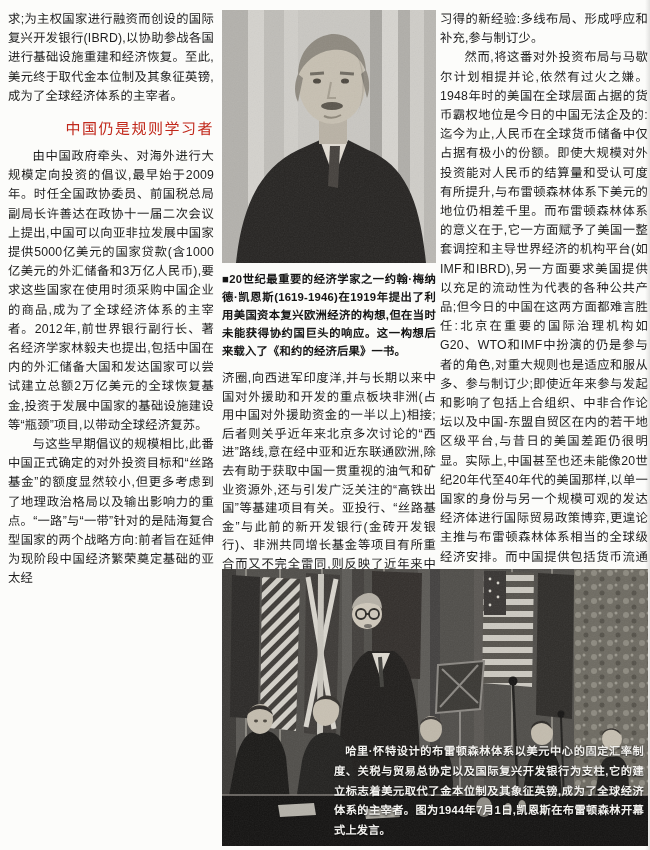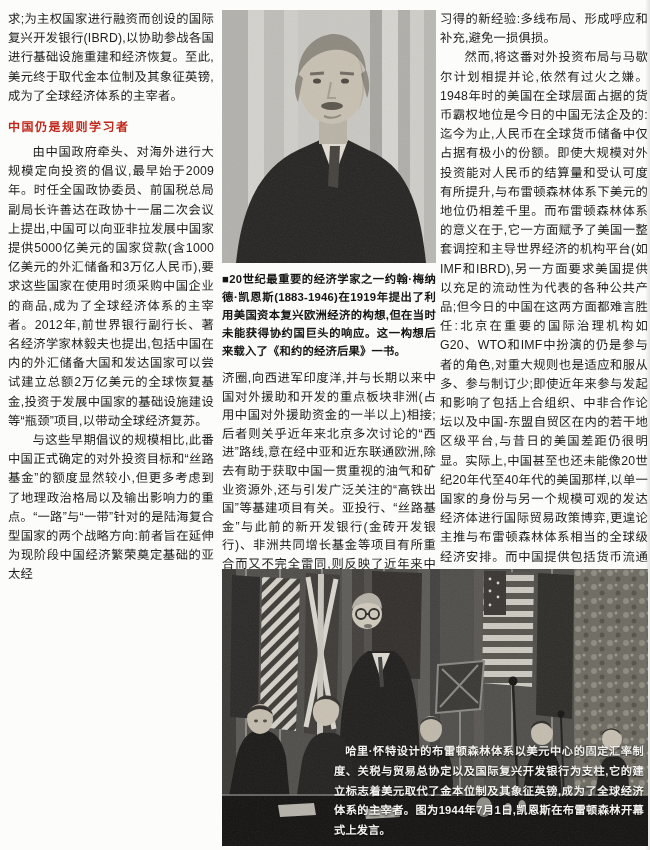--- a/index.html
+++ b/index.html
@@ -19,22 +19,22 @@
   .col-right  { left:440px; width:208px; }
 
   .body-text {
     margin:0; font-size:12.3px; line-height:19.2px; color:var(--body_text,#1d1d1d);
     text-align:justify; text-indent:2em; letter-spacing:0.2px;
   }
   .body-text.no-indent { text-indent:0; }
   .col-middle .body-text { line-height:18.6px; margin-top:9px; }
 
   .section-heading {
-    margin:11px 0 9px; font-size:12px; font-weight:bold; letter-spacing:1.5px;
-    color:var(--heading_red,#c1281b); text-align:left;
+    margin:11px 0 9px; font-size:15px; font-weight:normal; letter-spacing:1.5px;
+    color:var(--heading_red,#c1281b); text-align:right;
   }
 
   .photo-frame { background:#000000; }
   .photo-frame svg { display:block; width:100%; height:100%; }
   .portrait-frame { width:214px; height:253px; }
   .conference-frame { position:absolute; left:222px; top:569px; width:426px; height:277px; }
 
   .photo-caption {
     margin:7px 0 0; font-size:11.3px; font-weight:bold; line-height:18px;
     color:#141414; text-align:justify; letter-spacing:0.2px;
@@ -89,26 +89,26 @@
         <rect x="118" y="62" width="14" height="3" fill="#6f6a61" transform="rotate(5 125 63)"></rect>
         <ellipse cx="95" cy="71" rx="4" ry="2.6" fill="#4c473f"></ellipse>
         <ellipse cx="123" cy="71" rx="4" ry="2.6" fill="#4c473f"></ellipse>
         <path d="M109,72 L106,88 L114,88" fill="none" stroke="#a49d8f" stroke-width="2"></path>
         <ellipse cx="110" cy="96" rx="11" ry="4" fill="#5a554c"></ellipse>
         <path d="M102,106 Q110,110 119,105" stroke="#8e877a" stroke-width="2" fill="none"></path>
         <path d="M132,40 C144,56 146,86 134,106 C142,92 144,60 132,40 Z" fill="#000" opacity="0.10"></path>
         <rect width="214" height="253" filter="url(#p-grain)" opacity="0.10"></rect>
       </svg>
     </div>
-    <p class="photo-caption">■20世纪最重要的经济学家之一约翰·梅纳德·凯恩斯(1883-1946)在1919年提出了利用美国资本复兴欧洲经济的构想,但在当时未能获得协约国巨头的响应。这一构想后来载入了《和约的经济后果》一书。</p>
+    <p class="photo-caption">■20世纪最重要的经济学家之一约翰·梅纳德·凯恩斯(1619-1946)在1919年提出了利用美国资本复兴欧洲经济的构想,但在当时未能获得协约国巨头的响应。这一构想后来载入了《和约的经济后果》一书。</p>
     <p class="body-text no-indent">济圈,向西进军印度洋,并与长期以来中国对外援助和开发的重点板块非洲(占用中国对外援助资金的一半以上)相接;后者则关乎近年来北京多次讨论的“西进”路线,意在经中亚和近东联通欧洲,除去有助于获取中国一贯重视的油气和矿业资源外,还与引发广泛关注的“高铁出国”等基建项目有关。亚投行、“丝路基金”与此前的新开发银行(金砖开发银行)、非洲共同增长基金等项目有所重合而又不完全雷同,则反映了近年来中国</p>
   </div>
 
   <div class="col col-right">
-    <p class="body-text no-indent">习得的新经验:多线布局、形成呼应和补充,避免一损俱损。</p>
+    <p class="body-text no-indent">习得的新经验:多线布局、形成呼应和补充,参与制订少。</p>
     <p class="body-text">然而,将这番对外投资布局与马歇尔计划相提并论,依然有过火之嫌。1948年时的美国在全球层面占据的货币霸权地位是今日的中国无法企及的:迄今为止,人民币在全球货币储备中仅占据有极小的份额。即使大规模对外投资能对人民币的结算量和受认可度有所提升,与布雷顿森林体系下美元的地位仍相差千里。而布雷顿森林体系的意义在于,它一方面赋予了美国一整套调控和主导世界经济的机构平台(如IMF和IBRD),另一方面要求美国提供以充足的流动性为代表的各种公共产品;但今日的中国在这两方面都难言胜任:北京在重要的国际治理机构如G20、WTO和IMF中扮演的仍是参与者的角色,对重大规则也是适应和服从多、参与制订少;即使近年来参与发起和影响了包括上合组织、中非合作论坛以及中国-东盟自贸区在内的若干地区级平台,与昔日的美国差距仍很明显。实际上,中国甚至也还未能像20世纪20年代至40年代的美国那样,以单一国家的身份与另一个规模可观的发达经济体进行国际贸易政策博弈,更遑论主推与布雷顿森林体系相当的全球级经济安排。而中国提供包括货币流通性和安全保障在内的公共产品的能力,即</p>
   </div>
 
   <div class="photo-frame conference-frame">
     <svg viewBox="0 0 426 277" preserveAspectRatio="none">
       <defs>
         <pattern id="c-tap" width="16" height="14" patternUnits="userSpaceOnUse">
           <rect width="16" height="14" fill="#6e6b62"></rect>
           <circle cx="4" cy="4" r="3" fill="#8d8a80"></circle>
           <circle cx="12" cy="10" r="2.5" fill="#55524a"></circle>

